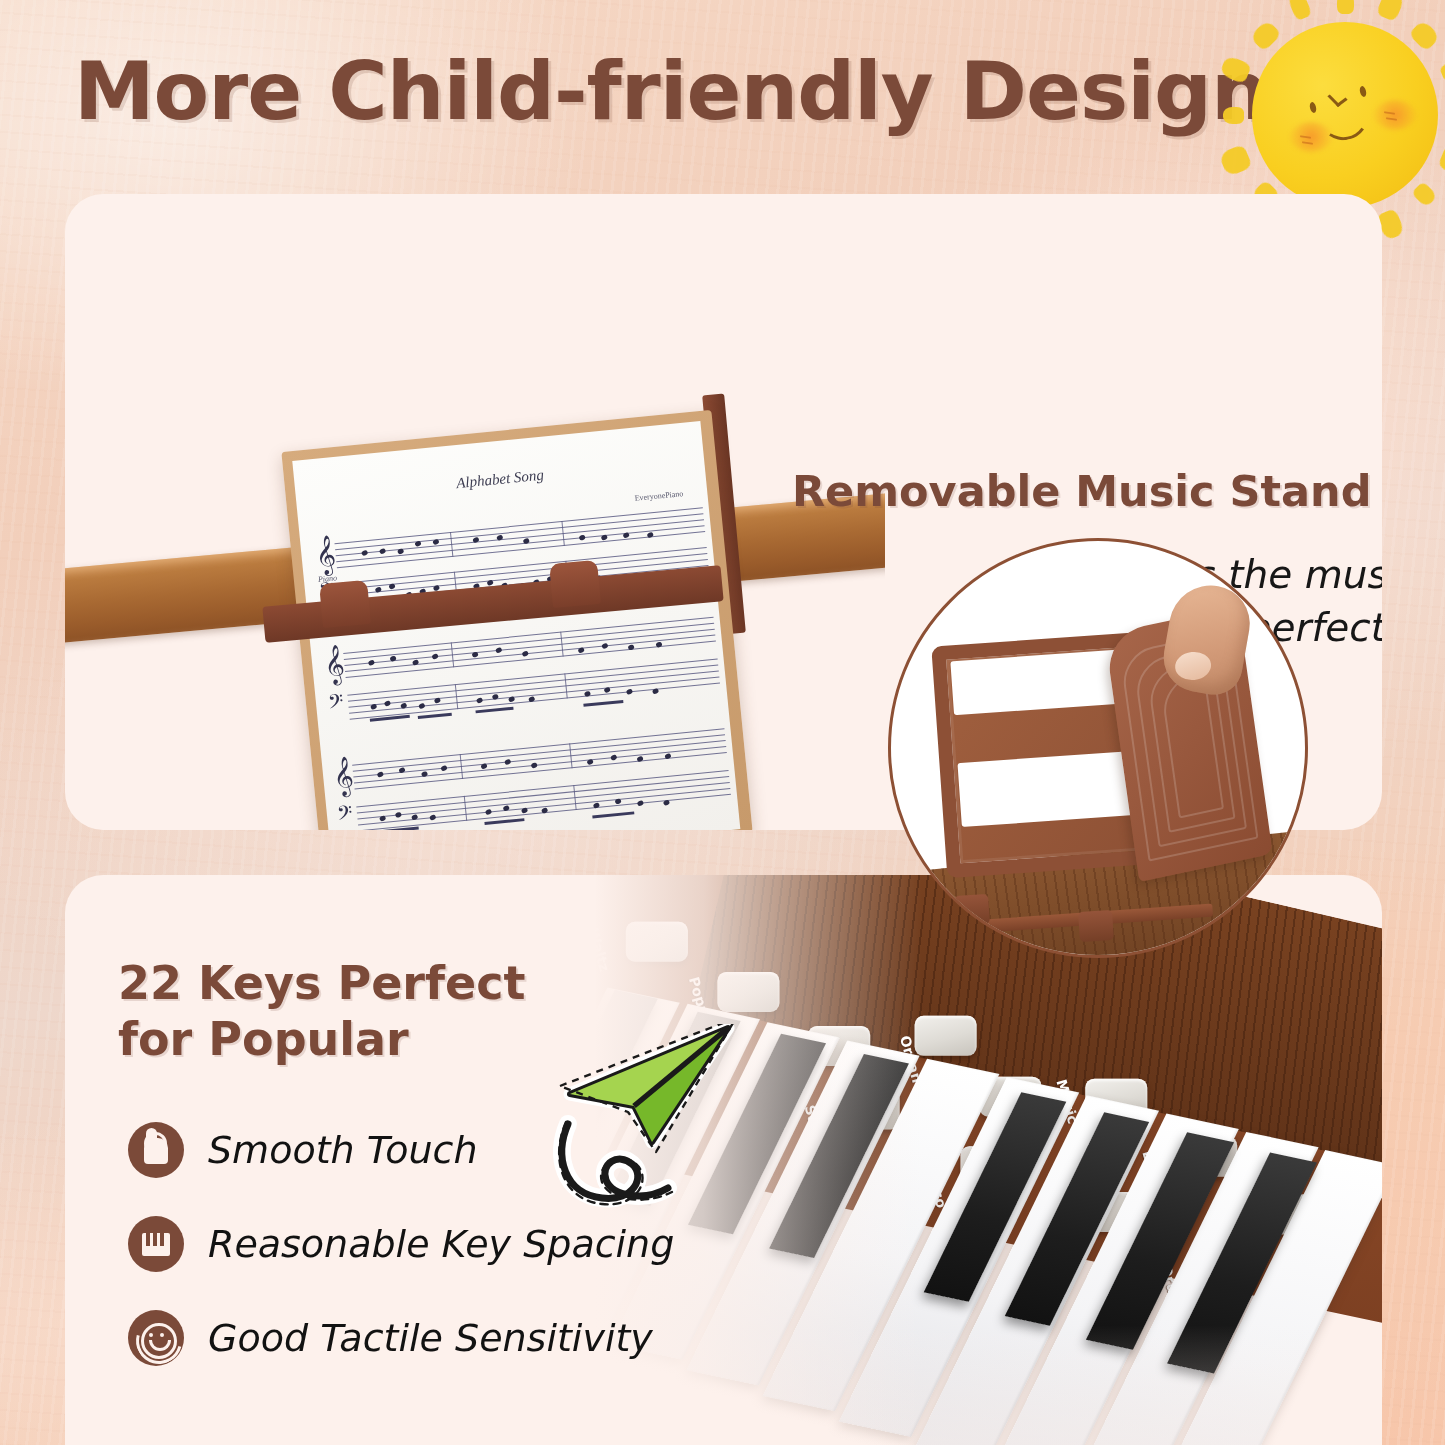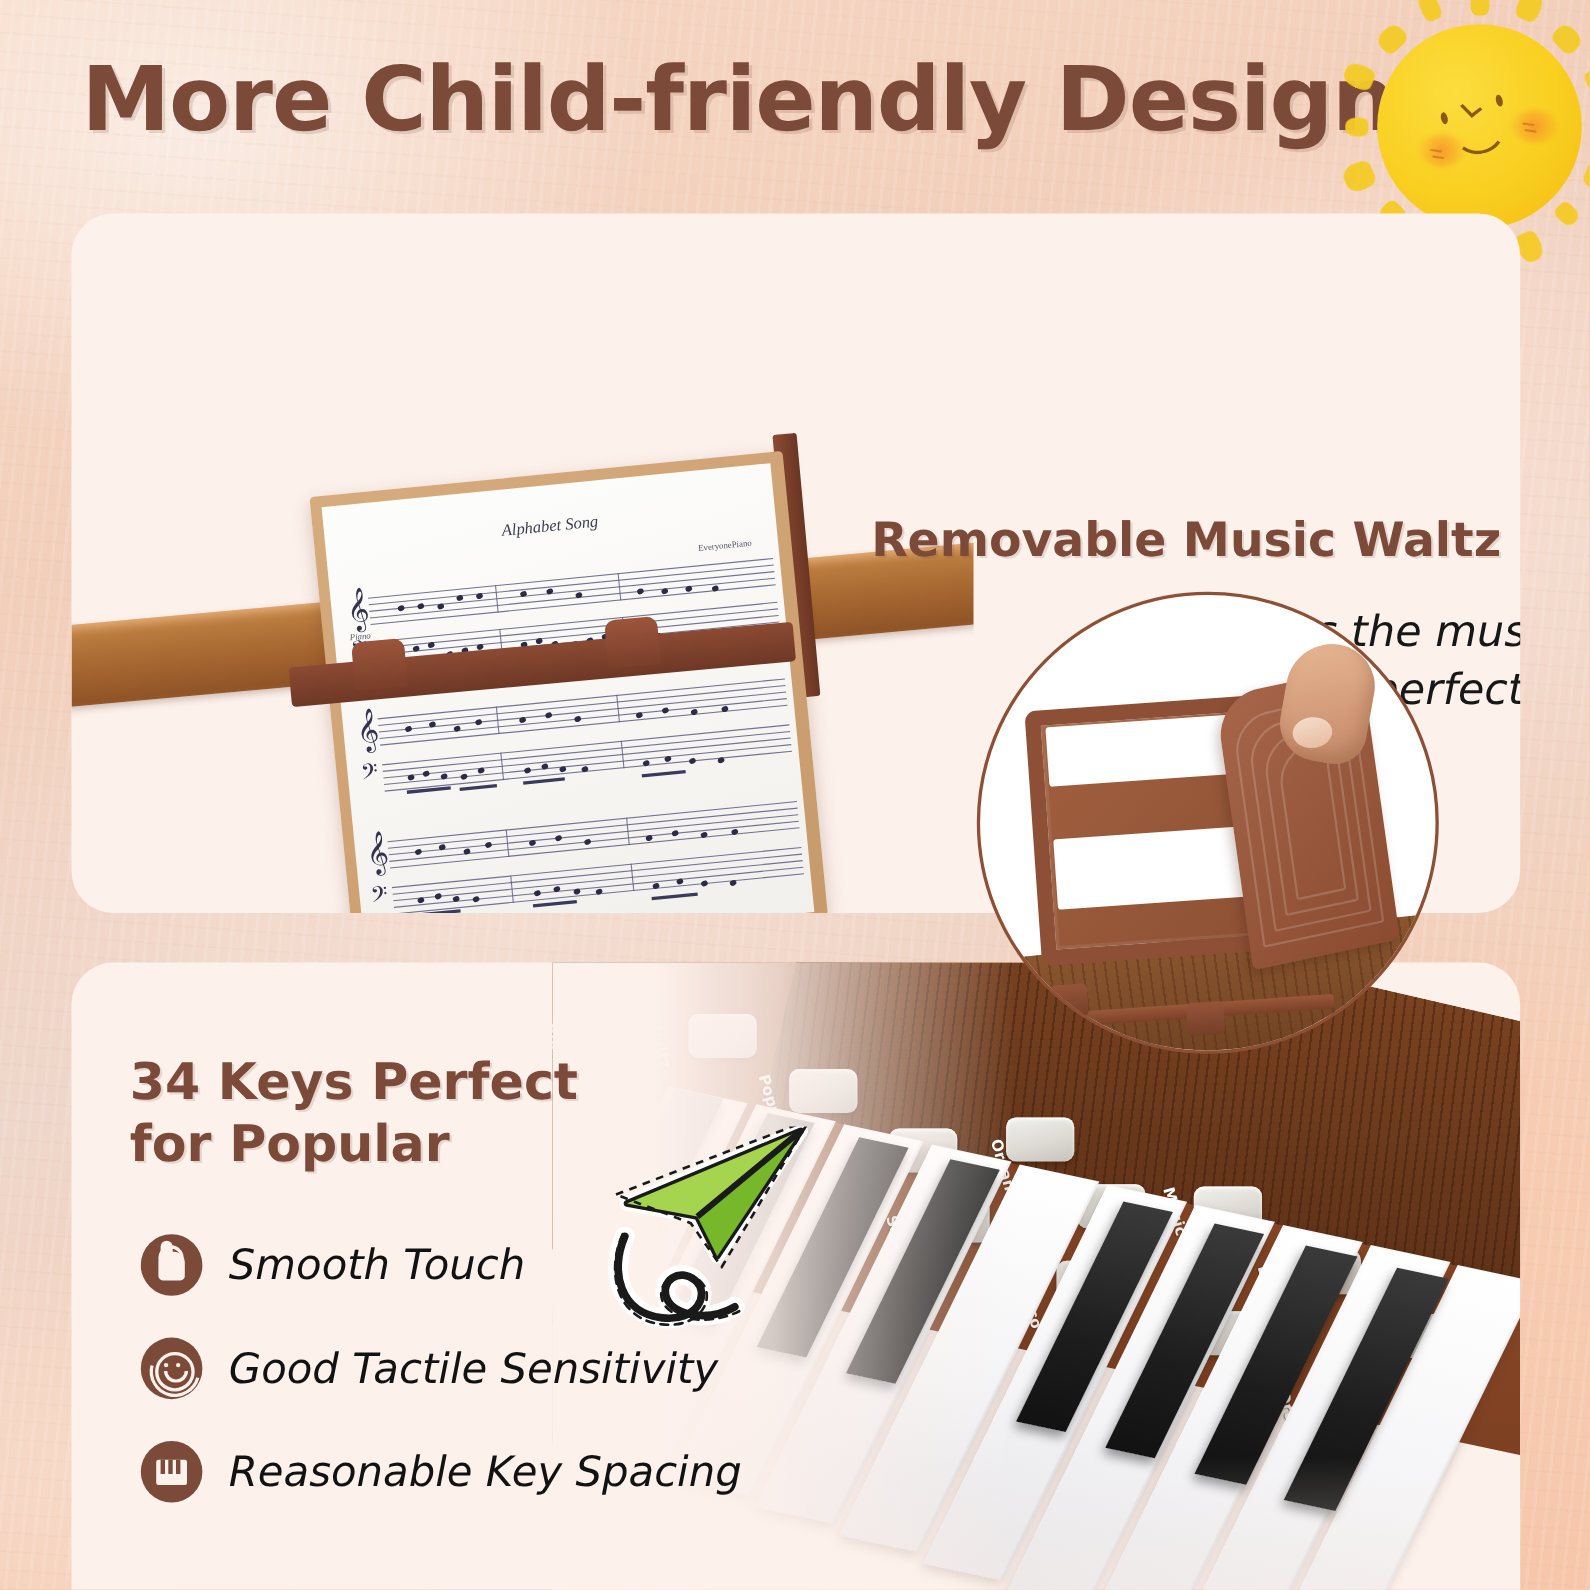--- a/index.html
+++ b/index.html
@@ -378,21 +378,21 @@
           <div class="note" style="left:336px;top:374px;"></div>
         <div class="beam" style="left:264px;top:382px;width:42px;"></div>
       </div>
     </div>
 
     <div id="stand-plate"></div>
     <div class="stand-clip" style="left:256px;top:388px;"></div>
     <div class="stand-clip" style="left:486px;top:368px;"></div>
   </div>
 
-  <div id="h-stand">Removable Music Waltz</div>
+  <div id="h-stand">Removable Music Stand</div>
   <div id="sub-stand">
     <span>Supports the music</span><br>
     <span>sheet perfectly</span>
   </div>
 </div>
 
 <div class="card" id="card-bottom">
   <div id="photo-keys">
 
     <div id="kb-panel">
@@ -446,50 +446,50 @@
     <div class="bkey" style="left:552px;top:234px;width:46px;height:220px;transform:rotate(12deg) skewX(-14deg);"></div>
     <div class="bkey" style="left:634px;top:254px;width:48px;height:224px;transform:rotate(12deg) skewX(-14deg);"></div>
     <div class="bkey" style="left:716px;top:274px;width:48px;height:228px;transform:rotate(12deg) skewX(-14deg);"></div>
 
     <div id="kb-fadeb"></div>
     <div id="kb-fade"></div>
   </div>
 </div>
 
 <div id="h-keys">
-  <span>34 Keys Perfect</span><br>
+  <span>22 Keys Perfect</span><br>
   <span>for Popular</span>
 </div>
 
 <div id="feature-list">
   <div class="feat">
     <div class="fic">
       <div class="ic-ring"></div>
         <div class="ic-hand"></div>
     </div>
     <div class="flab">Smooth Touch</div>
+  </div>
+  <div class="feat">
+    <div class="fic">
+      <div class="ic-piano">
+          <i style="left:4px"></i>
+          <i style="left:11px"></i>
+          <i style="left:18px"></i>
+        </div>
+    </div>
+    <div class="flab">Reasonable Key Spacing</div>
   </div>
   <div class="feat">
     <div class="fic">
       <div class="ic-arc"></div>
       <div class="ic-smile"></div>
       <div class="ic-eye" style="left:21px;top:23px;"></div>
       <div class="ic-eye" style="left:32px;top:23px;"></div>
     </div>
     <div class="flab">Good Tactile Sensitivity</div>
-  </div>
-  <div class="feat">
-    <div class="fic">
-      <div class="ic-piano">
-          <i style="left:4px"></i>
-          <i style="left:11px"></i>
-          <i style="left:18px"></i>
-        </div>
-    </div>
-    <div class="flab">Reasonable Key Spacing</div>
   </div>
 </div>
 
 <svg id="plane" viewBox="0 0 210 200">
   <path d="M20 100 C6 132 16 170 54 174 C86 178 98 152 84 140 C70 128 52 140 58 156 C64 172 96 178 120 164" fill="none" stroke="#ffffff" stroke-width="18" stroke-linecap="round"></path>
   <path d="M20 100 C6 132 16 170 54 174 C86 178 98 152 84 140 C70 128 52 140 58 156 C64 172 96 178 120 164" fill="none" stroke="#1a1a1a" stroke-width="7" stroke-linecap="round"></path>
   <path d="M18 98 C2 134 14 176 54 180 C90 184 104 154 88 140 C72 126 48 140 54 158 C60 176 96 182 124 168" fill="none" stroke="#1a1a1a" stroke-width="2.4" stroke-dasharray="7 6" stroke-linecap="round"></path>
   <path d="M22 70 L180 4 L104 118 L86 82 Z" fill="#ffffff" stroke="#ffffff" stroke-width="13" stroke-linejoin="round"></path>
   <path d="M22 70 L180 4 L104 118 L86 82 Z" fill="#8cc63f" stroke="#1a1a1a" stroke-width="6" stroke-linejoin="round"></path>
   <path d="M22 70 L180 4 L86 82 Z" fill="#a5d44f"></path>

